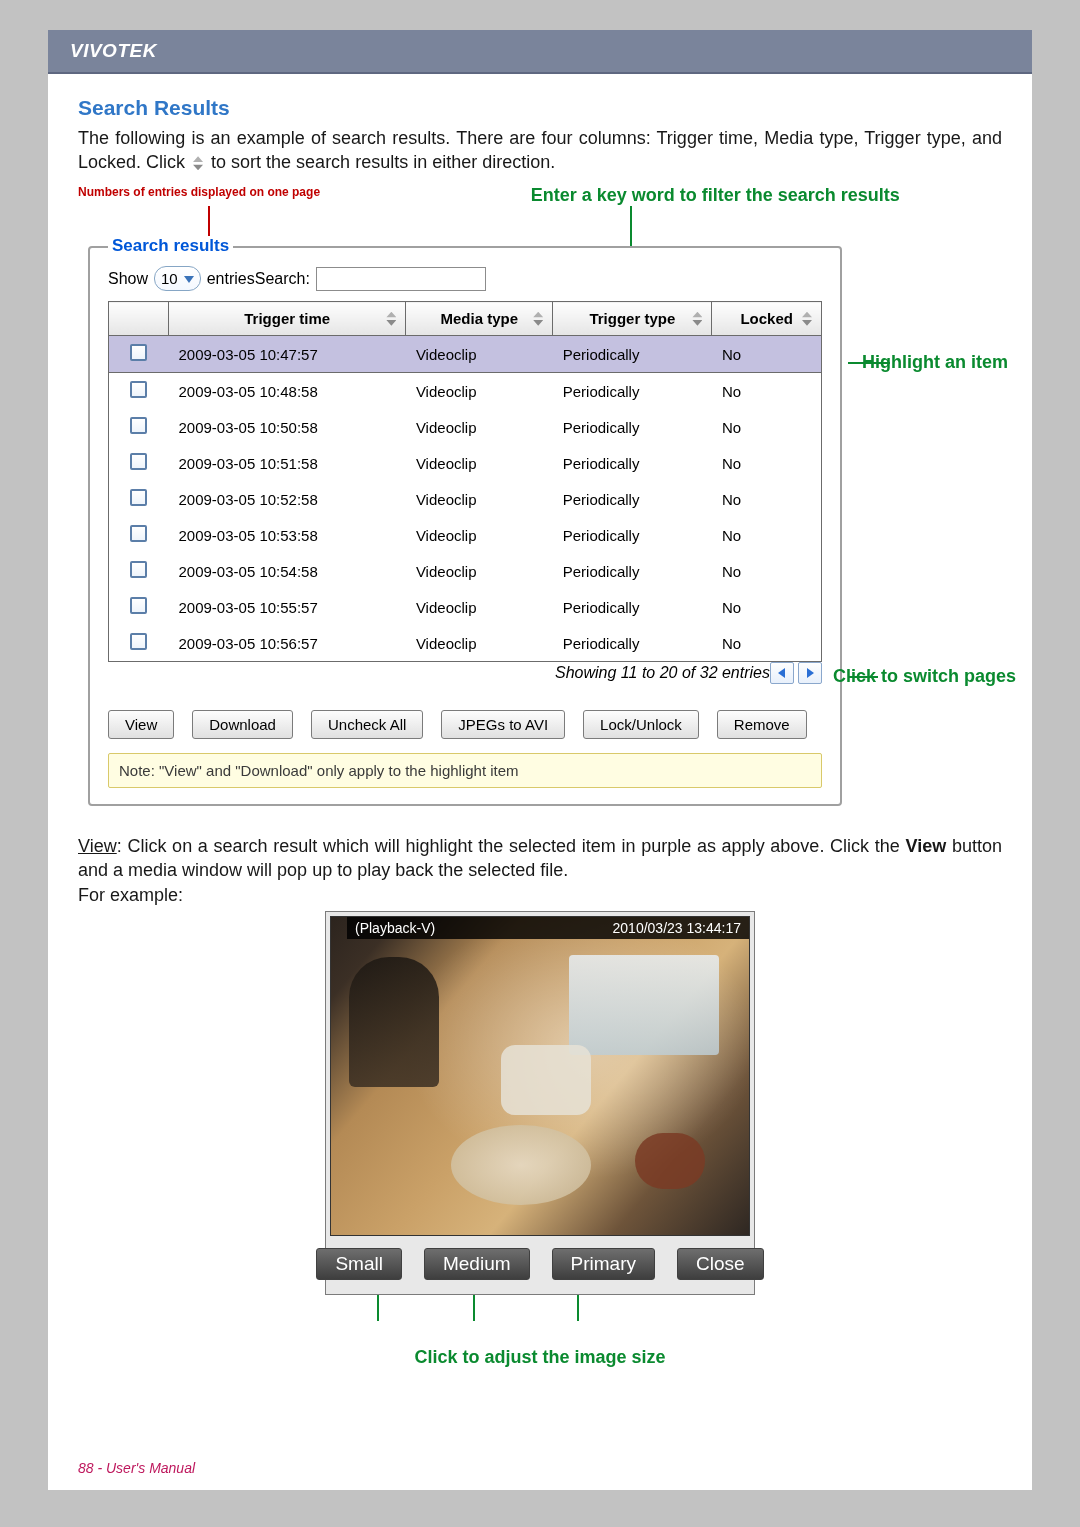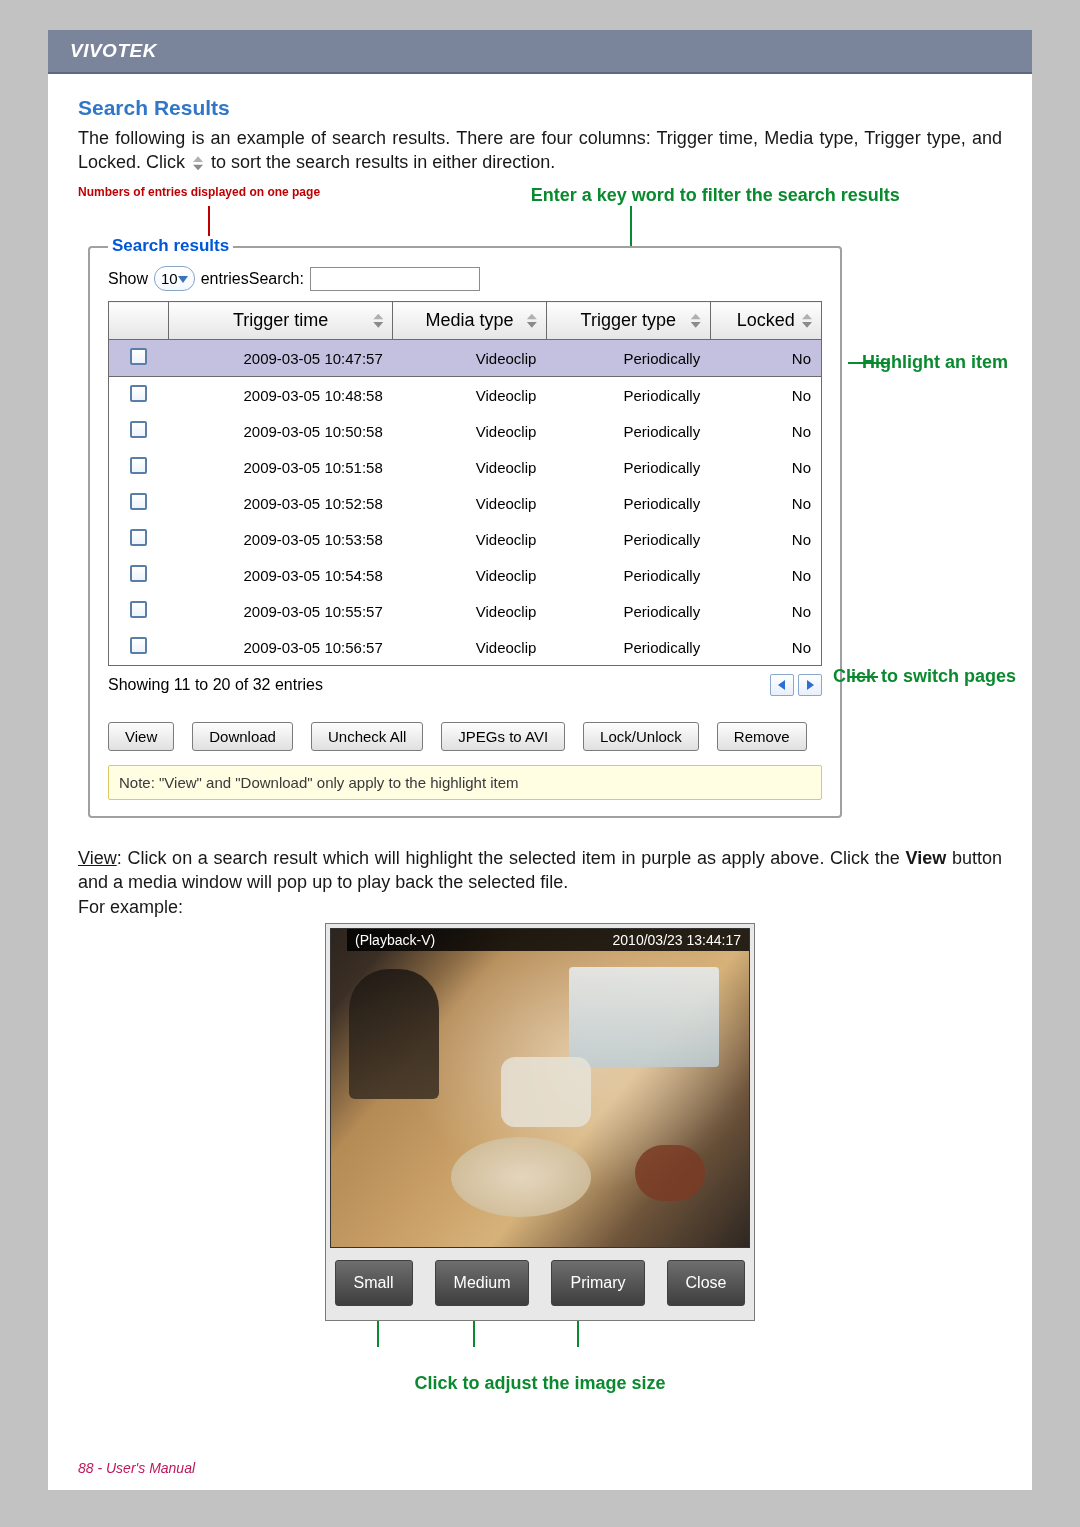--- a/index.html
+++ b/index.html
@@ -56,43 +56,43 @@
   }
   .fieldset-legend {
     color: #0057d8; font-weight: bold; font-size: 17px;
     position: relative; top: -28px; left: 0px; background: #fff; padding: 0 4px; display: inline-block;
   }
   .fieldset-body { margin-top: -18px; }
   .top-controls { display: flex; justify-content: flex-start; align-items: center; font-size: 16px; margin-bottom: 10px; }
   .top-left { display: flex; align-items: center; gap: 6px; }
   .select-box {
     border: 1px solid #86a6c5; background: linear-gradient(#fff,#f4f8ff);
-    display: inline-flex; align-items: center; padding: 3px 6px; font-size: 15px;
+    display: inline-flex; align-items: center; gap: 6px; padding: 3px 6px; font-size: 15px;
     border-radius: 12px;
   }
   .chev { display: inline-block; width: 10px; height: 10px; }
   .chev svg { display: block; }
   .search-box { border: 1px solid #8c8c8c; width: 170px; height: 24px; background: #fff; }
   .datatable { width: 100%; border: 1px solid #6b6b6b; border-collapse: collapse; background: #fff; }
   .datatable th {
     background: linear-gradient(#fefefe,#e5e5e5);
-    border: 1px solid #6b6b6b; font-size: 18px; font-weight: normal; padding: 8px 10px;
+    border: 1px solid #6b6b6b; font-size: 15px; font-weight: bold; padding: 8px 10px;
     position: relative; text-align: center;
   }
   .th-sort { position: absolute; right: 6px; top: 50%; transform: translateY(-50%); }
-  .datatable td { font-size: 15px; padding: 8px 10px; text-align: right; }
+  .datatable td { font-size: 15px; padding: 8px 10px; text-align: left; }
   .datatable td.chk { text-align: center; width: 60px; }
   .datatable tr.highlight td {
     background: #c4c1e0; border-top: 1px solid #6b6b6b; border-bottom: 1px solid #6b6b6b;
   }
   .chkbox {
     display: inline-block; width: 17px; height: 17px; border: 2px solid #5b7ea8;
     background: linear-gradient(#fff,#eef4fb); border-radius: 2px;
   }
-  .below-row { display: flex; justify-content: space-between; align-items: center; margin-top: 8px; font-size: 16px; }
+  .below-row { display: flex; justify-content: flex-end; align-items: center; font-size: 16px; font-style: italic; }
   .pager { display: inline-flex; gap: 4px; }
   .pager-btn {
     width: 24px; height: 22px; border: 1px solid #8aa7cc; background: linear-gradient(#fefefe,#e8f0fb);
     display: inline-flex; align-items: center; justify-content: center; border-radius: 2px;
   }
   .action-row { display: flex; gap: 18px; margin-top: 26px; flex-wrap: wrap; }
   .ui-btn {
     border: 1px solid #7b7b7b; border-radius: 3px; padding: 5px 16px; font-size: 15px;
     background: linear-gradient(#fdfdfd,#e0e0e0);
   }
@@ -115,21 +115,21 @@
   }
   .video-top {
     position: absolute; top: 0; left: 16px; right: 0; background: rgba(0,0,0,0.82);
     color: #fff; font-size: 14px; display: flex; justify-content: space-between;
     padding: 3px 8px;
   }
   .decor { position: absolute; border-radius: 4px; opacity: 0.85; }
   .playback-btns { display: flex; gap: 22px; justify-content: center; margin-top: 12px; }
   .play-btn {
     border: 1px solid #404040; background: linear-gradient(#6e6e6e,#3e3e3e);
-    color: #fff; font-size: 16px; padding: 13px 18px; border-radius: 3px;
+    color: #fff; font-size: 19px; padding: 4px 18px; border-radius: 3px;
   }
   .adjust-caption { color: #0a8a2f; font-weight: bold; font-size: 18px; text-align: center; margin-top: 26px; }
   .adjust-lines { position: relative; height: 26px; width: 430px; margin: 0 auto; }
   .adjust-lines .v { position: absolute; width: 2px; background: #0a8a2f; top: 0; height: 26px; }
   .footer { position: absolute; bottom: 14px; left: 30px; color: #be185d; font-style: italic; font-size: 14px; }
 </style>
 </head>
 <body>
 
 <div class="page">

